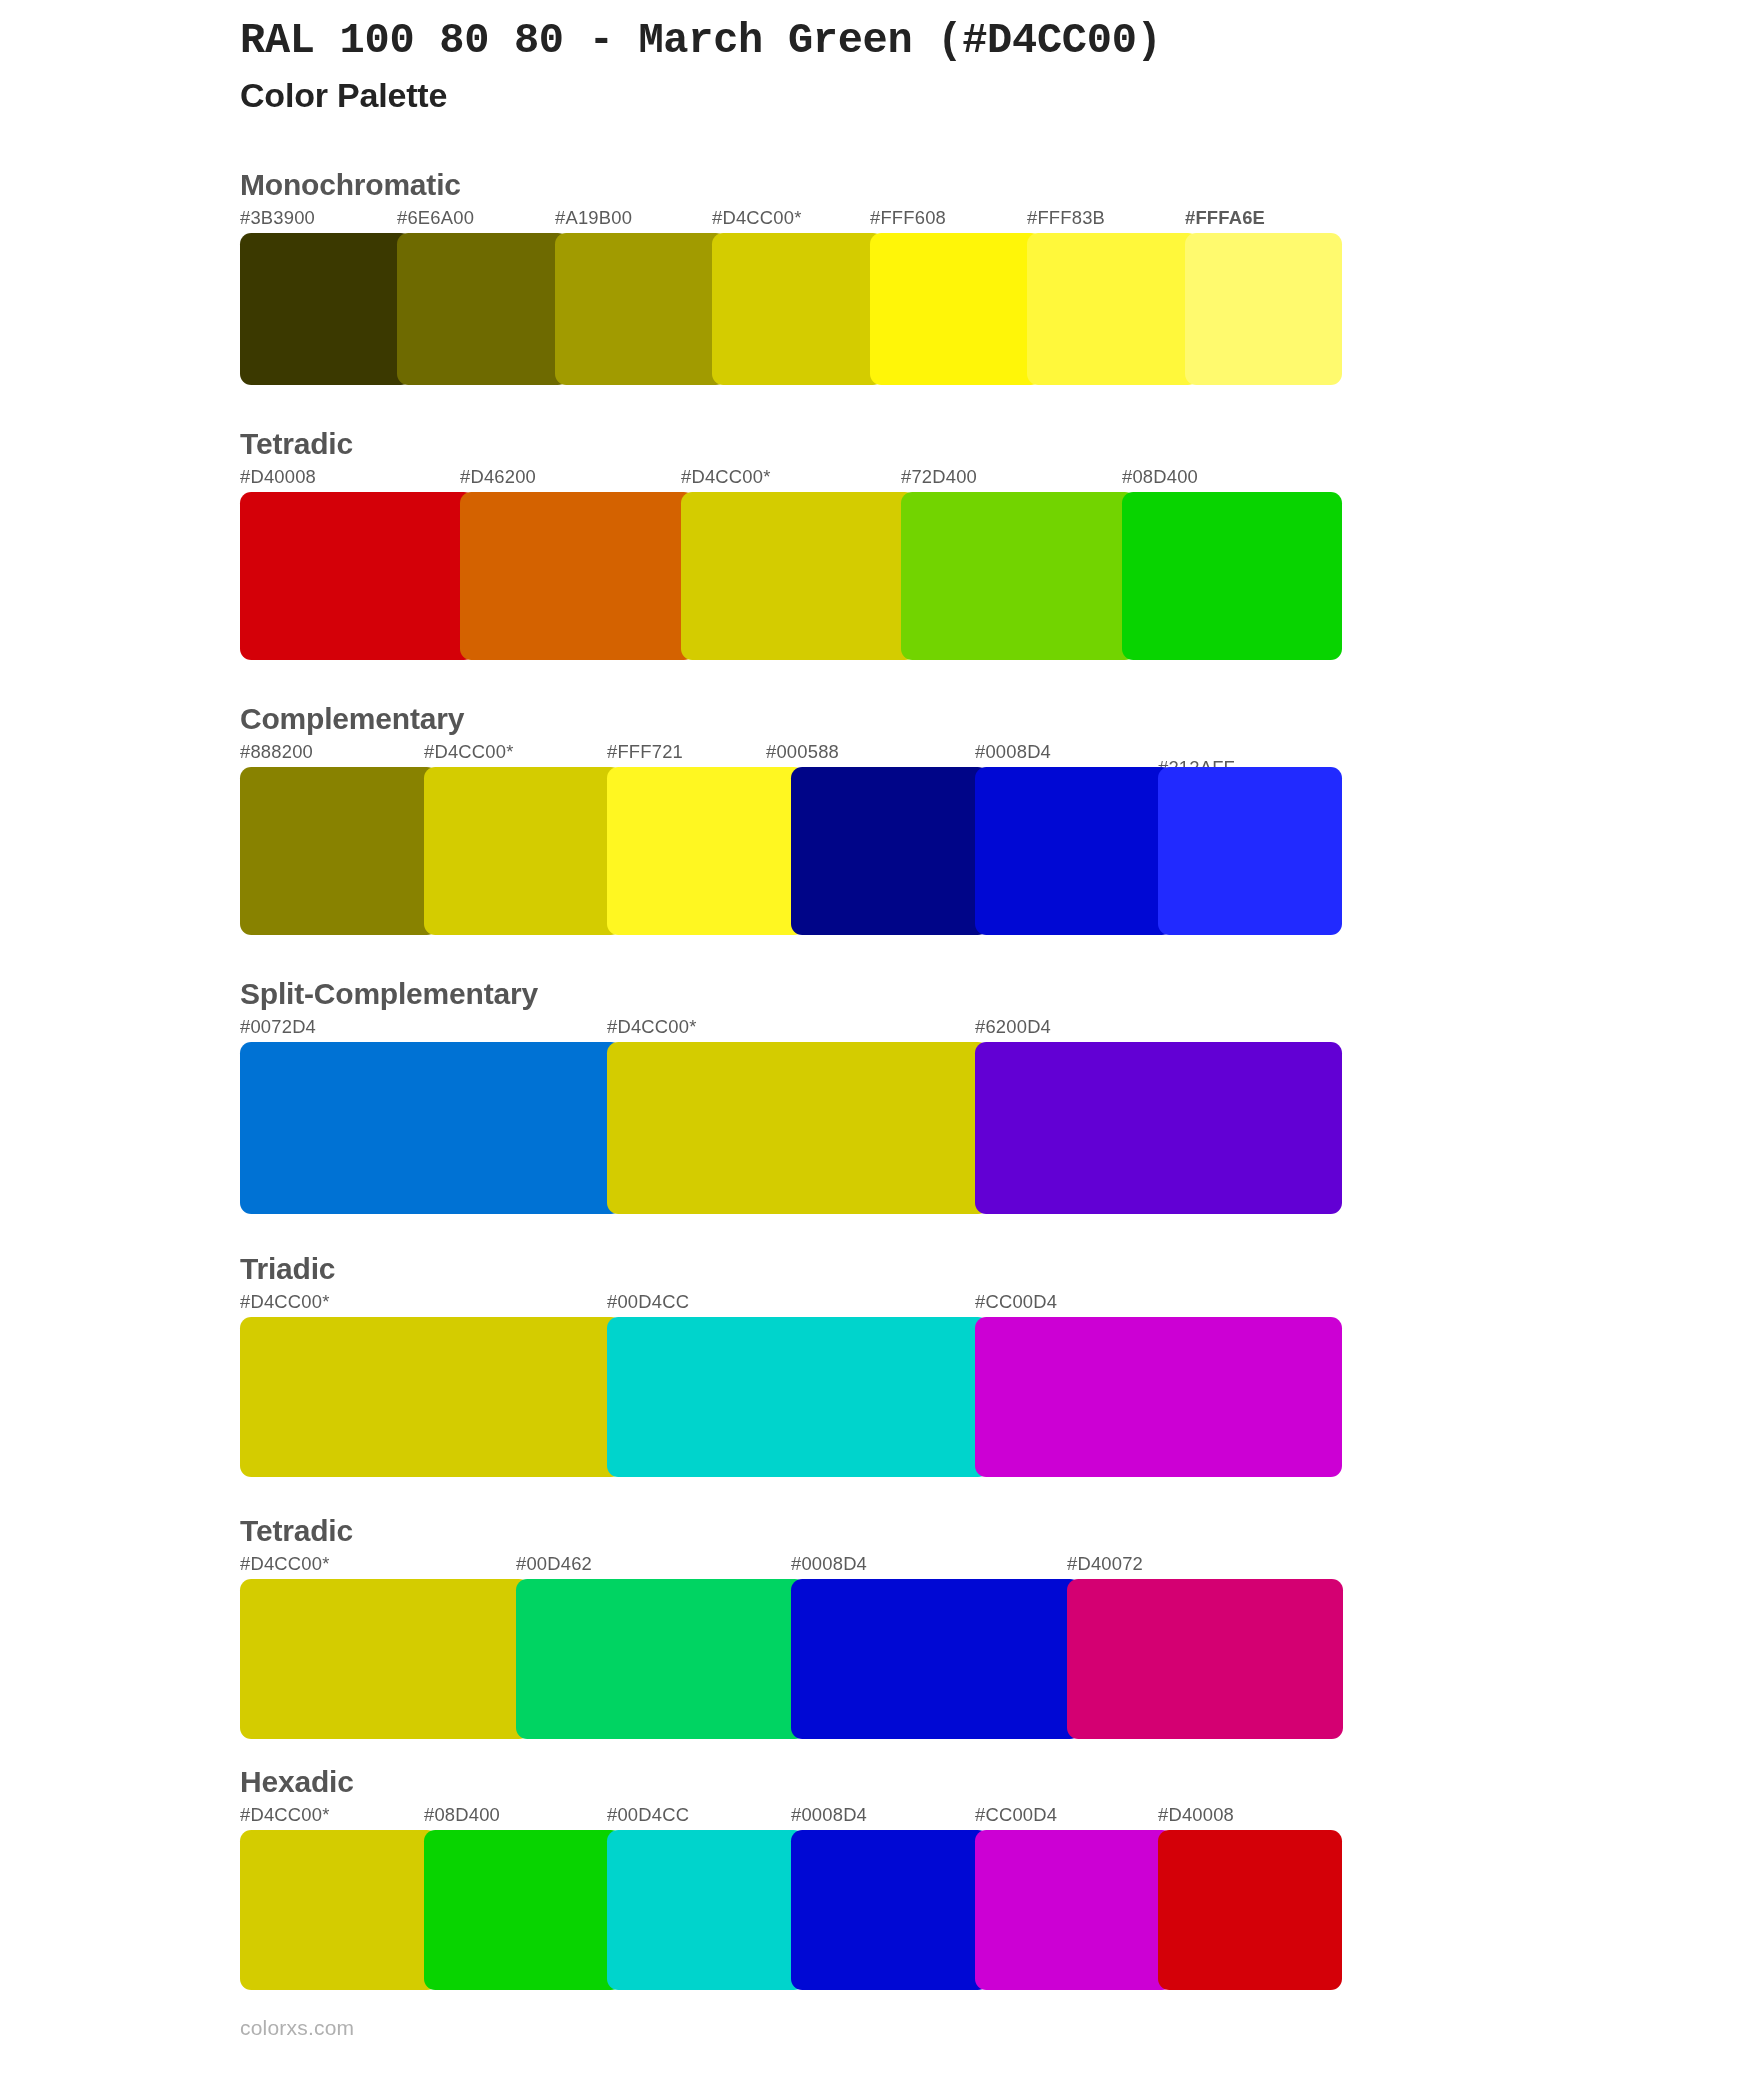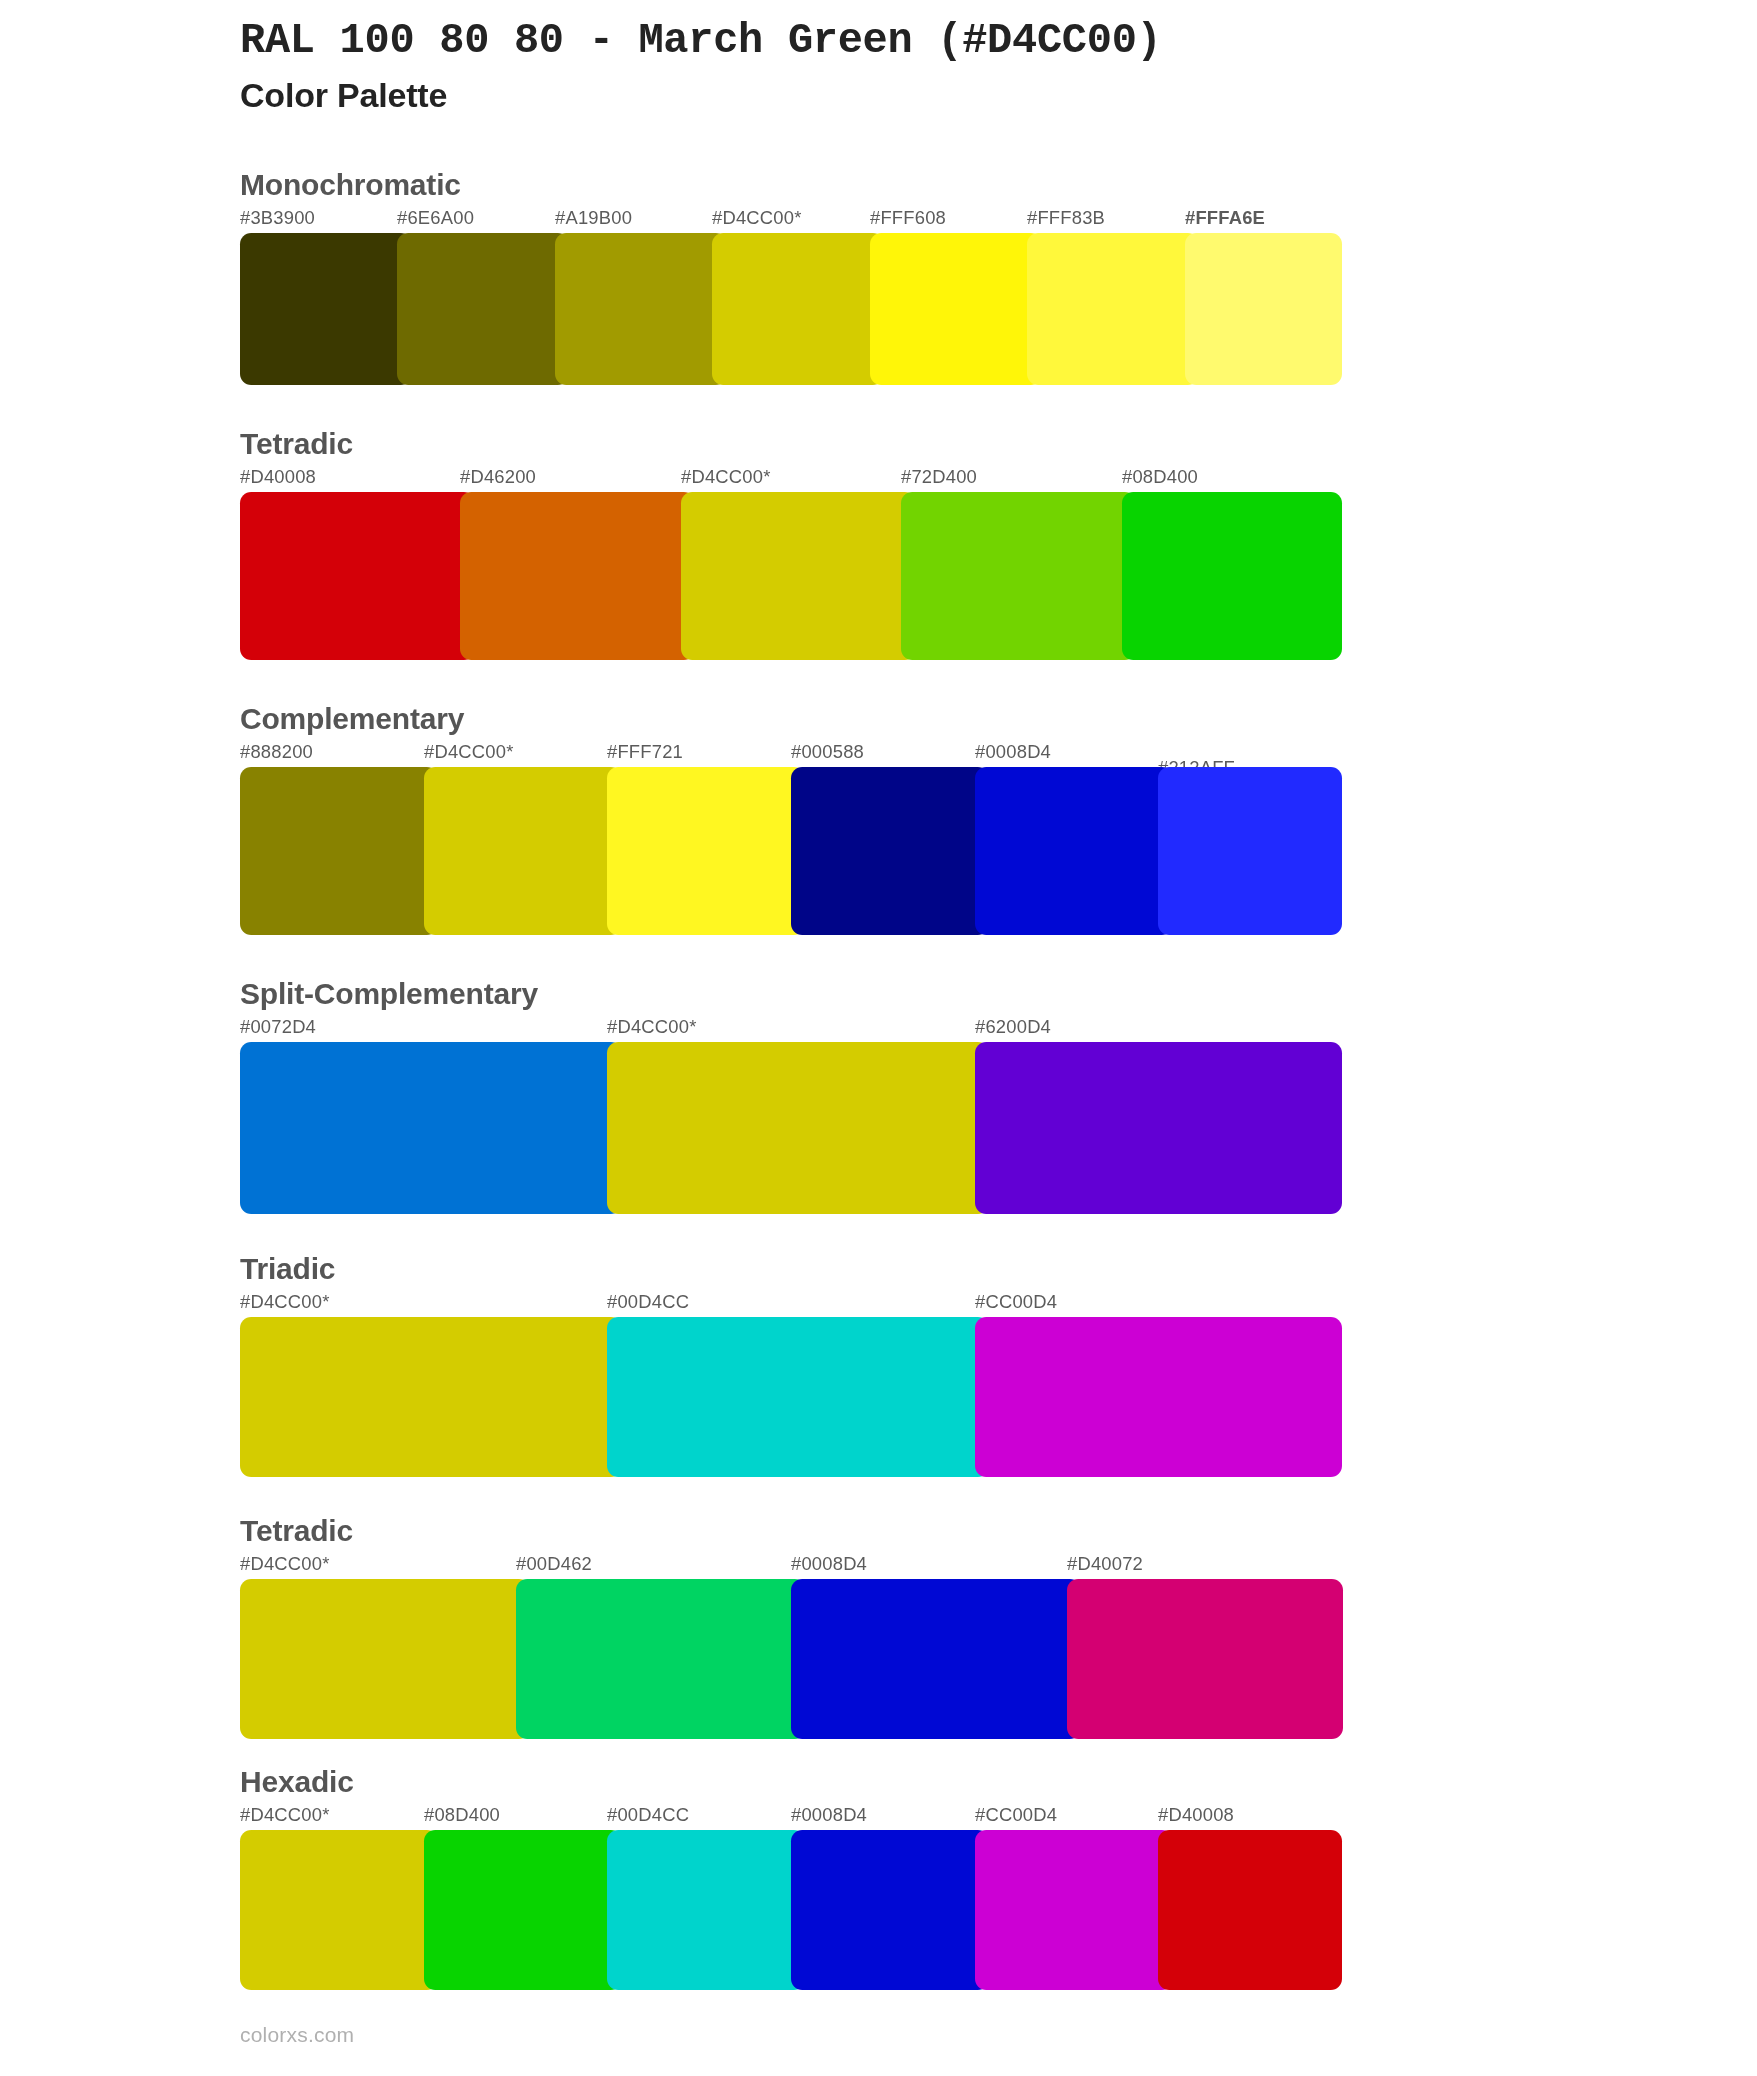--- a/index.html
+++ b/index.html
@@ -101,21 +101,21 @@
   .sec-complementary { margin-bottom: 42px; }
   .sec-split { margin-bottom: 38px; }
   .sec-triadic { margin-bottom: 37px; }
   .sec-tetradic { margin-bottom: 26px; }
   .sec-hexadic { margin-bottom: 0; }
 
   
   .footer {
     position: absolute;
     left: 240px;
-    bottom: 30px;
+    bottom: 37px;
     font-size: 21px;
     color: #b0b0b0;
     letter-spacing: 0.2px;
   }
 </style>
 </head>
 <body>
 
 <div class="page">
 
@@ -162,21 +162,21 @@
           <div class="swatch" title="#72D400" style="left: 661px; width: 235px; height: 168px; background: rgb(114, 212, 0); z-index: 4;"></div>
           <div class="swatch" title="#08D400" style="left: 882px; width: 220px; height: 168px; background: rgb(8, 212, 0); z-index: 5;"></div>
         </div>
       </div>
       <div class="section sec-complementary">
         <div class="section-title">Complementary</div>
         <div class="swatch-labels">
           <span class="swatch-label" style="left: 0px;">#888200</span>
           <span class="swatch-label" style="left: 184px;">#D4CC00*</span>
           <span class="swatch-label" style="left: 367px;">#FFF721</span>
-          <span class="swatch-label" style="left: 551px; text-align: right;">#000588</span>
+          <span class="swatch-label" style="left: 526px; text-align: right;">#000588</span>
           <span class="swatch-label" style="left: 735px;">#0008D4</span>
           <span class="swatch-label" style="left: 918px; margin-top: 16px;">#212AFF</span>
         </div>
         <div class="swatch-row" style="height: 168px;">
           <div class="swatch" title="#888200" style="left: 0px; width: 198px; height: 168px; background: rgb(136, 130, 0); z-index: 1;"></div>
           <div class="swatch" title="#D4CC00*" style="left: 184px; width: 198px; height: 168px; background: rgb(212, 204, 0); z-index: 2;"></div>
           <div class="swatch" title="#FFF721" style="left: 367px; width: 198px; height: 168px; background: rgb(255, 247, 33); z-index: 3;"></div>
           <div class="swatch" title="#000588" style="left: 551px; width: 198px; height: 168px; background: rgb(0, 5, 136); z-index: 4;"></div>
           <div class="swatch" title="#0008D4" style="left: 735px; width: 198px; height: 168px; background: rgb(0, 8, 212); z-index: 5;"></div>
           <div class="swatch" title="#212AFF" style="left: 918px; width: 184px; height: 168px; background: rgb(33, 42, 255); z-index: 6;"></div>

